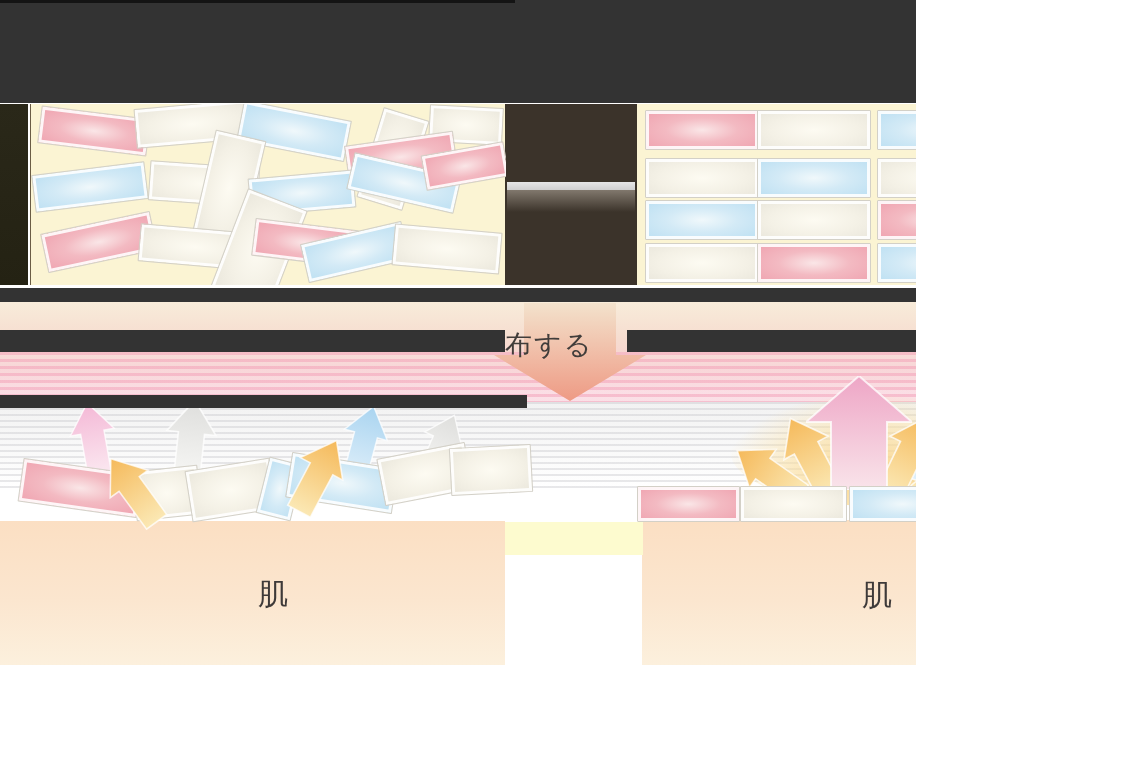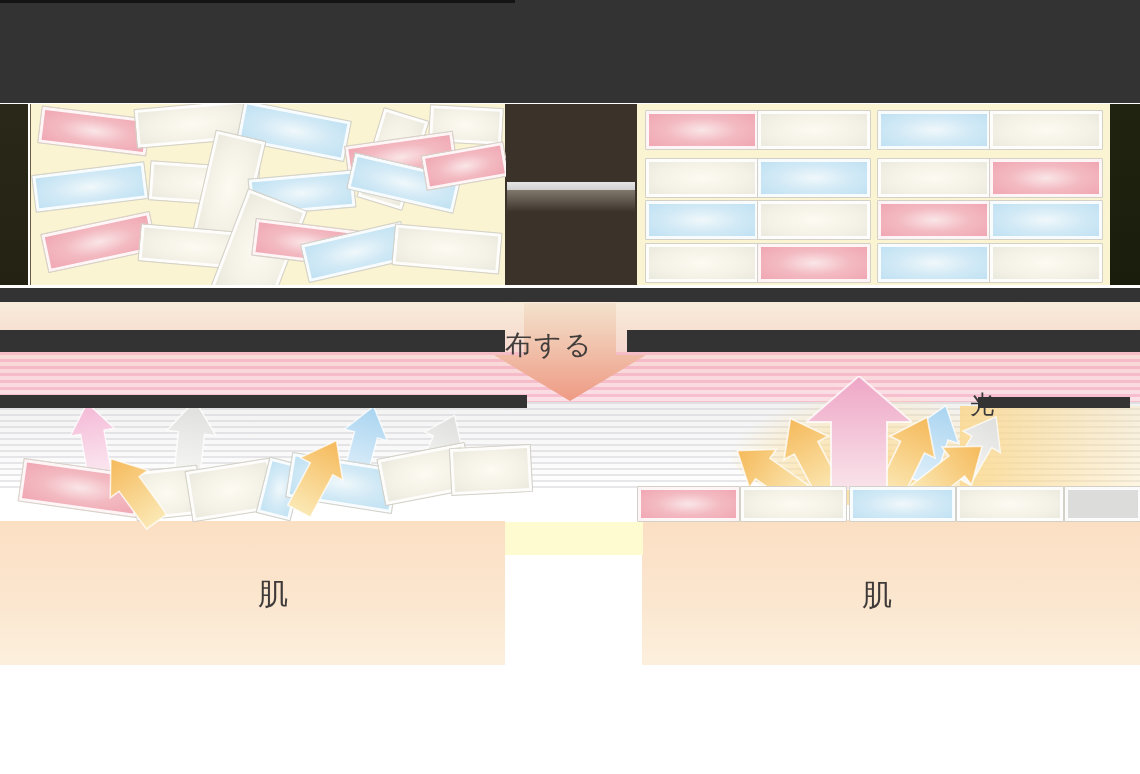--- a/index.html
+++ b/index.html
@@ -1,17 +1,17 @@
 <!DOCTYPE html>
 <html><head>
 <meta charset="utf-8">
 <style>
   html,body{margin:0;padding:0;background:#ffffff;}
   .stage{
-    position:relative;width:1140px;height:774px;overflow:hidden;
+    position:relative;width:916px;height:774px;overflow:hidden;
     background:#ffffff;
     font-family:"Liberation Sans","DejaVu Sans",sans-serif;
   }
   
   .redact{position:absolute;background:#333333;}
   .header{left:0;top:0;width:1140px;height:103px;z-index:8;}
   .topstrip{position:absolute;left:0;top:0;width:515px;height:3px;background:#141414;z-index:9;}
   .bar-a{left:0;top:288px;width:1140px;height:14px;z-index:6;}
   .bar-b-left{left:0;top:330px;width:505px;height:22px;z-index:6;}
   .bar-b-right{left:627px;top:330px;width:513px;height:22px;z-index:6;}

